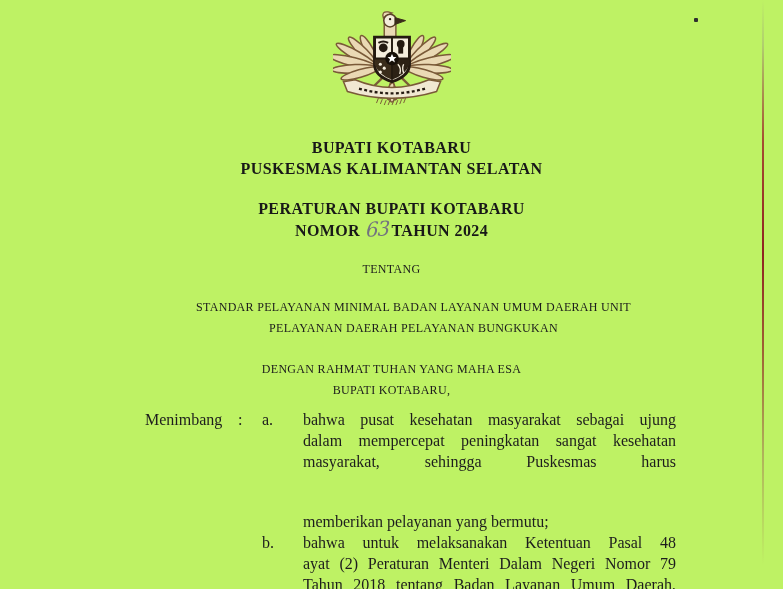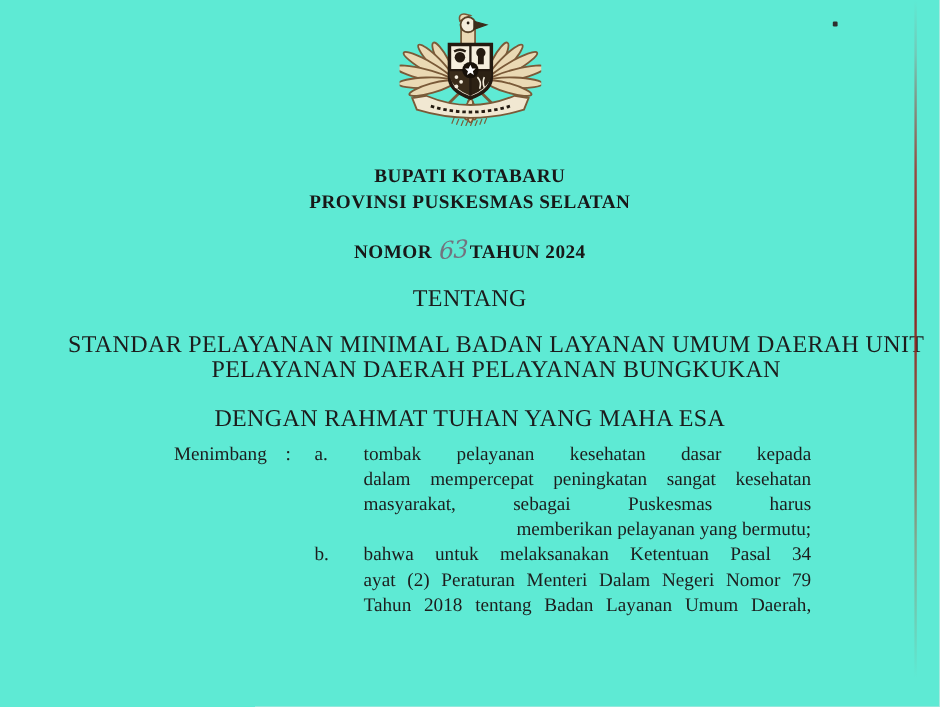--- a/index.html
+++ b/index.html
@@ -1,30 +1,30 @@
 <!DOCTYPE html>
 <html><head>
 <meta charset="utf-8">
 <style>
   html,body{margin:0;padding:0;background:#e8e8e8;}
   .page{
     position:relative;
     width:783px;height:589px;
     margin:0 auto;
-    background:#5eead4;
+    background:#bef264;
     overflow:hidden;
     font-family:"Liberation Serif","DejaVu Serif",serif;
     color:#1d1d1d;
   }
   
   .emblem-wrap{padding-top:8px;text-align:center;height:98px;}
   
   .center{text-align:center;}
   .h-bold{font-weight:700;font-size:16px;line-height:21px;letter-spacing:.4px;color:#181818;}
-  .h-reg{font-weight:400;font-size:20px;line-height:21px;letter-spacing:.3px;color:#1c1c1c;}
+  .h-reg{font-weight:400;font-size:12px;line-height:21px;letter-spacing:.3px;color:#1c1c1c;}
   .blk-authority{margin-top:31px;}
   .blk-regtitle{margin-top:19px;}
   .blk-tentang{margin-top:18px;}
   .blk-subject{margin-top:17px;margin-left:44px;}
   .blk-invocation{margin-top:20px;}
   .handwritten{
     display:inline-block;
     font-family:"DejaVu Serif",serif;
     font-style:italic;
     font-size:20px;
@@ -45,21 +45,21 @@
   .mcolon{width:24px;flex:0 0 24px;}
   .mitems{flex:1;}
   .mitem{display:flex;}
   .mmarker{width:41px;flex:0 0 41px;}
   .mtext{width:373px;flex:0 0 373px;}
   .jline{
     height:21px;overflow:hidden;
     text-align:justify;
   }
   .jline::after{content:"";display:inline-block;width:100%;}
-  .jline-last{height:21px;overflow:hidden;text-align:right;}
+  .jline-last{height:21px;overflow:hidden;text-align:left;margin-top:39px;}
   
   .margin-line{
     position:absolute;top:0;left:762px;width:2px;height:565px;
     background:linear-gradient(to bottom,
       rgba(150,150,150,0) 0%,
       rgba(150,140,130,.35) 8%,
       rgba(160,48,40,.85) 25%,
       #8e2420 45%,
       rgba(150,60,40,.8) 62%,
       rgba(160,110,80,.5) 80%,
@@ -178,57 +178,59 @@
             <line x1="66" y1="95" x2="64" y2="100"></line>
           <line x1="70" y1="94" x2="68" y2="99"></line>
             <line x1="74" y1="93" x2="72" y2="98"></line>
         </g>
       </g>
     </svg>
   </div>
 
   <div class="center h-bold blk-authority">
     <div>BUPATI KOTABARU</div>
-    <div>PROVINSI PUSKESMAS SELATAN</div>
+    <div>PUSKESMAS KALIMANTAN SELATAN</div>
   </div>
 
   <div class="center h-bold blk-regtitle">
+    <div>PERATURAN BUPATI KOTABARU</div>
     <div><span>NOMOR</span><span class="handwritten">63</span><span>TAHUN 2024</span></div>
   </div>
 
   <div class="center h-reg blk-tentang">TENTANG</div>
 
   <div class="center h-reg blk-subject">
     <div>STANDAR PELAYANAN MINIMAL BADAN LAYANAN UMUM DAERAH UNIT</div>
     <div>PELAYANAN DAERAH PELAYANAN BUNGKUKAN</div>
   </div>
 
   <div class="center h-reg blk-invocation">
     <div>DENGAN RAHMAT TUHAN YANG MAHA ESA</div>
+    <div>BUPATI KOTABARU,</div>
   </div>
 
   <div class="mrow">
     <div class="mlabel">Menimbang</div>
     <div class="mcolon">:</div>
     <div class="mitems">
 
       <div class="mitem">
         <div class="mmarker">a.</div>
         <div class="mtext">
-          <div class="jline">tombak pelayanan kesehatan dasar kepada</div>
+          <div class="jline">bahwa pusat kesehatan masyarakat sebagai ujung</div>
           <div class="jline">dalam mempercepat peningkatan sangat kesehatan</div>
-          <div class="jline">masyarakat, sebagai Puskesmas harus</div>
+          <div class="jline">masyarakat, sehingga Puskesmas harus</div>
           <div class="jline-last">memberikan pelayanan yang bermutu;</div>
         </div>
       </div>
 
       <div class="mitem">
         <div class="mmarker">b.</div>
         <div class="mtext">
-          <div class="jline">bahwa untuk melaksanakan Ketentuan Pasal 34</div>
+          <div class="jline">bahwa untuk melaksanakan Ketentuan Pasal 48</div>
           <div class="jline">ayat (2) Peraturan Menteri Dalam Negeri Nomor 79</div>
           <div class="jline">Tahun 2018 tentang Badan Layanan Umum Daerah,</div>
         </div>
       </div>
 
     </div>
   </div>
 
   <div class="margin-line"></div>
   <div class="speck"></div>

